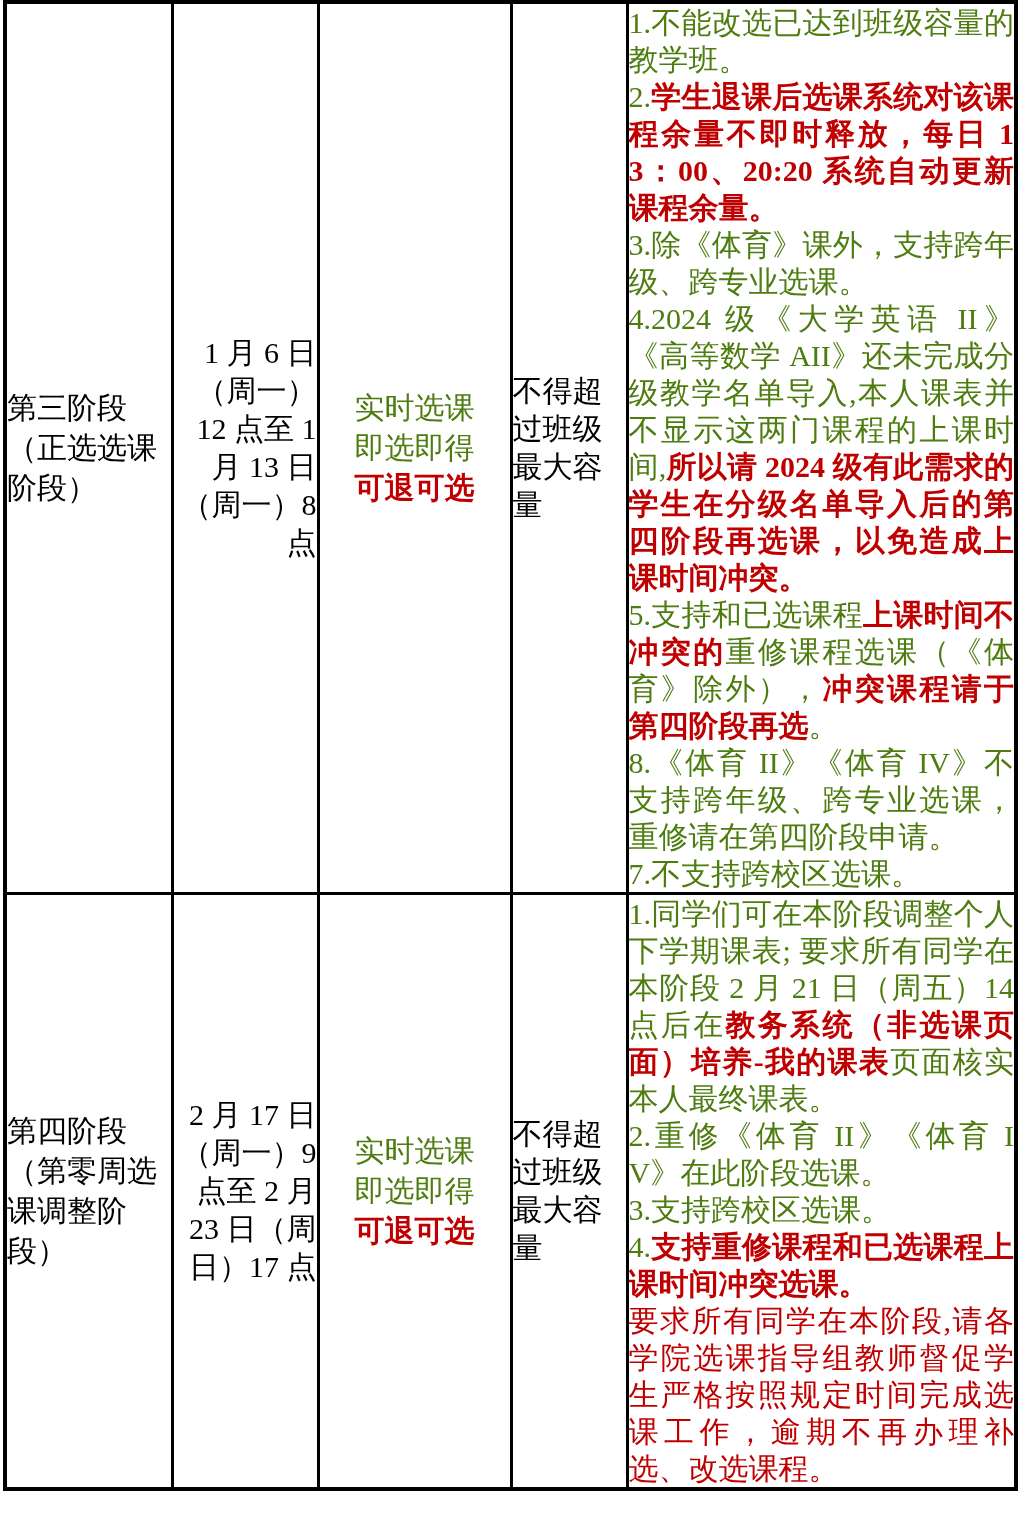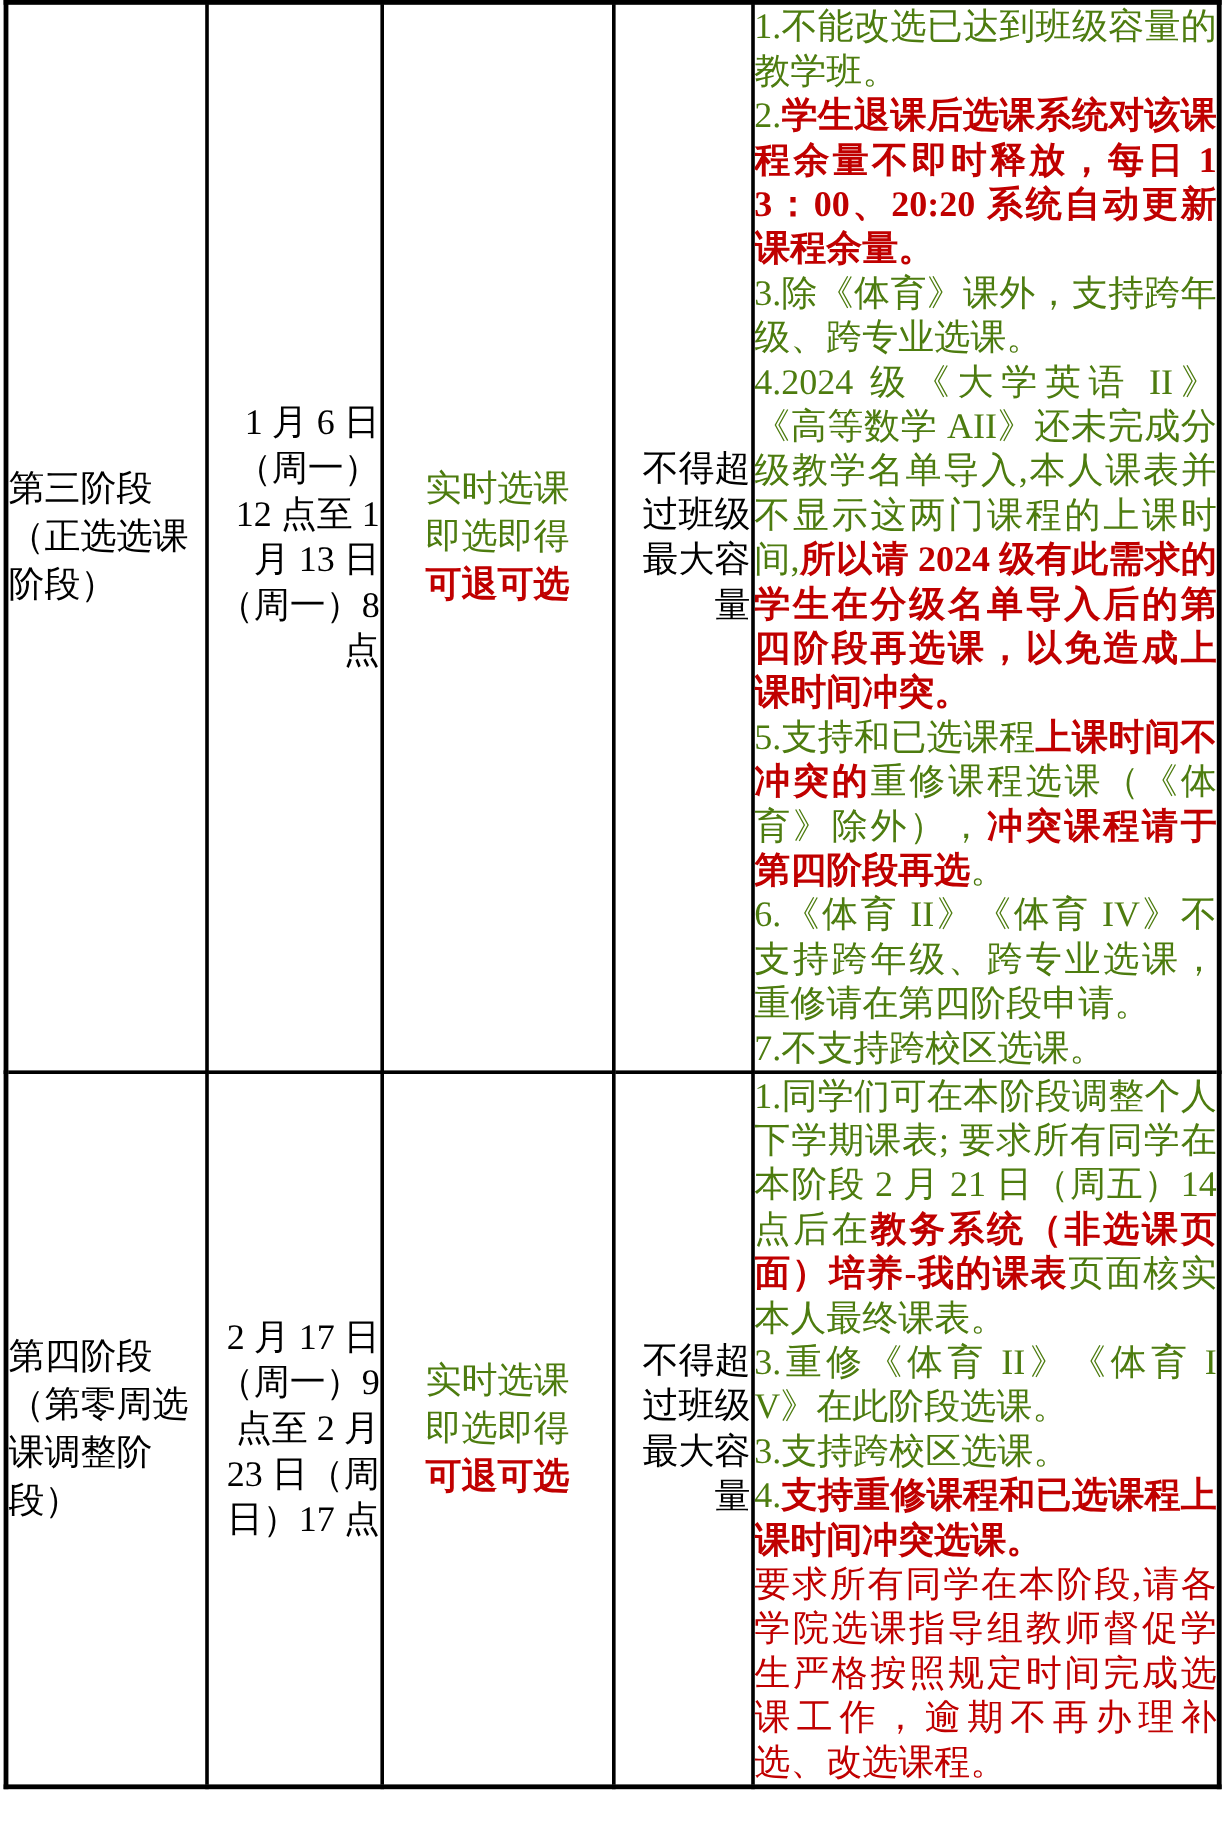--- a/index.html
+++ b/index.html
@@ -41,21 +41,21 @@
   }
   td.time {
     text-align: right;
     white-space: pre-line;
     line-height: 38px;
   }
   td.mode { text-align: center; line-height: 40px; }
   td.capacity {
     white-space: pre-line;
     line-height: 38px;
-    text-align: right;
+    text-align: left;
     padding-left: 13px;
   }
   td.notes {
     vertical-align: top;
     padding: 3px 8px 0 9px;
     line-height: 37px;
     text-align: justify;
     word-break: break-all;
   }
   .para { margin: 0; }
@@ -94,21 +94,21 @@
         <td class="cell capacity">不得超
 过班级
 最大容
 量</td>
         <td class="cell notes">
             <div class="para"><span class="s-k">1.不能改选已达到班级容量的教学班。</span></div>
             <div class="para"><span class="s-k">2.</span><span class="s-r">学生退课后选课系统对该课程余量不即时释放，每日 13：00、20:20 系统自动更新课程余量。</span></div>
             <div class="para"><span class="s-k">3.除《体育》课外，支持跨年级、跨专业选课。</span></div>
             <div class="para"><span class="s-k">4.2024 级《大学英语 II》《高等数学 AII》还未完成分级教学名单导入,本人课表并不显示这两门课程的上课时间,</span><span class="s-r">所以请 2024 级有此需求的学生在分级名单导入后的第四阶段再选课，以免造成上课时间冲突。</span></div>
             <div class="para"><span class="s-k">5.支持和已选课程</span><span class="s-r">上课时间不冲突的</span><span class="s-k">重修课程选课（《体育》除外），</span><span class="s-r">冲突课程请于第四阶段再选</span><span class="s-k">。</span></div>
-            <div class="para"><span class="s-k">6.《体育 II》《体育 IV》不支持跨年级、跨专业选课，重修请在第四阶段申请。</span></div>
+            <div class="para"><span class="s-k">8.《体育 II》《体育 IV》不支持跨年级、跨专业选课，重修请在第四阶段申请。</span></div>
             <div class="para"><span class="s-k">7.不支持跨校区选课。</span></div>
           </td>
       </tr>
       <tr class="r2">
         <td class="cell phase">第四阶段
 （第零周选
 课调整阶
 段）</td>
         <td class="cell time">2 月 17 日
 （周一）9
@@ -119,21 +119,21 @@
             <div class="seg s-k">实时选课</div>
             <div class="seg s-k">即选即得</div>
             <div class="seg s-r">可退可选</div>
           </td>
         <td class="cell capacity">不得超
 过班级
 最大容
 量</td>
         <td class="cell notes">
             <div class="para"><span class="s-k">1.同学们可在本阶段调整个人下学期课表; 要求所有同学在本阶段 2 月 21 日（周五）14 点后在</span><span class="s-r">教务系统（非选课页面）培养-我的课表</span><span class="s-k">页面核实本人最终课表。</span></div>
-            <div class="para"><span class="s-k">3.重修《体育 II》《体育 IV》在此阶段选课。</span></div>
+            <div class="para"><span class="s-k">2.重修《体育 II》《体育 IV》在此阶段选课。</span></div>
             <div class="para"><span class="s-k">3.支持跨校区选课。</span></div>
             <div class="para"><span class="s-k">4.</span><span class="s-r">支持重修课程和已选课程上课时间冲突选课。</span></div>
             <div class="para"><span class="s-rn">要求所有同学在本阶段,请各学院选课指导组教师督促学生严格按照规定时间完成选课工作，逾期不再办理补选、改选课程。</span></div>
           </td>
       </tr>
     </tbody>
   </table>
 </div>
 
 </body></html>

